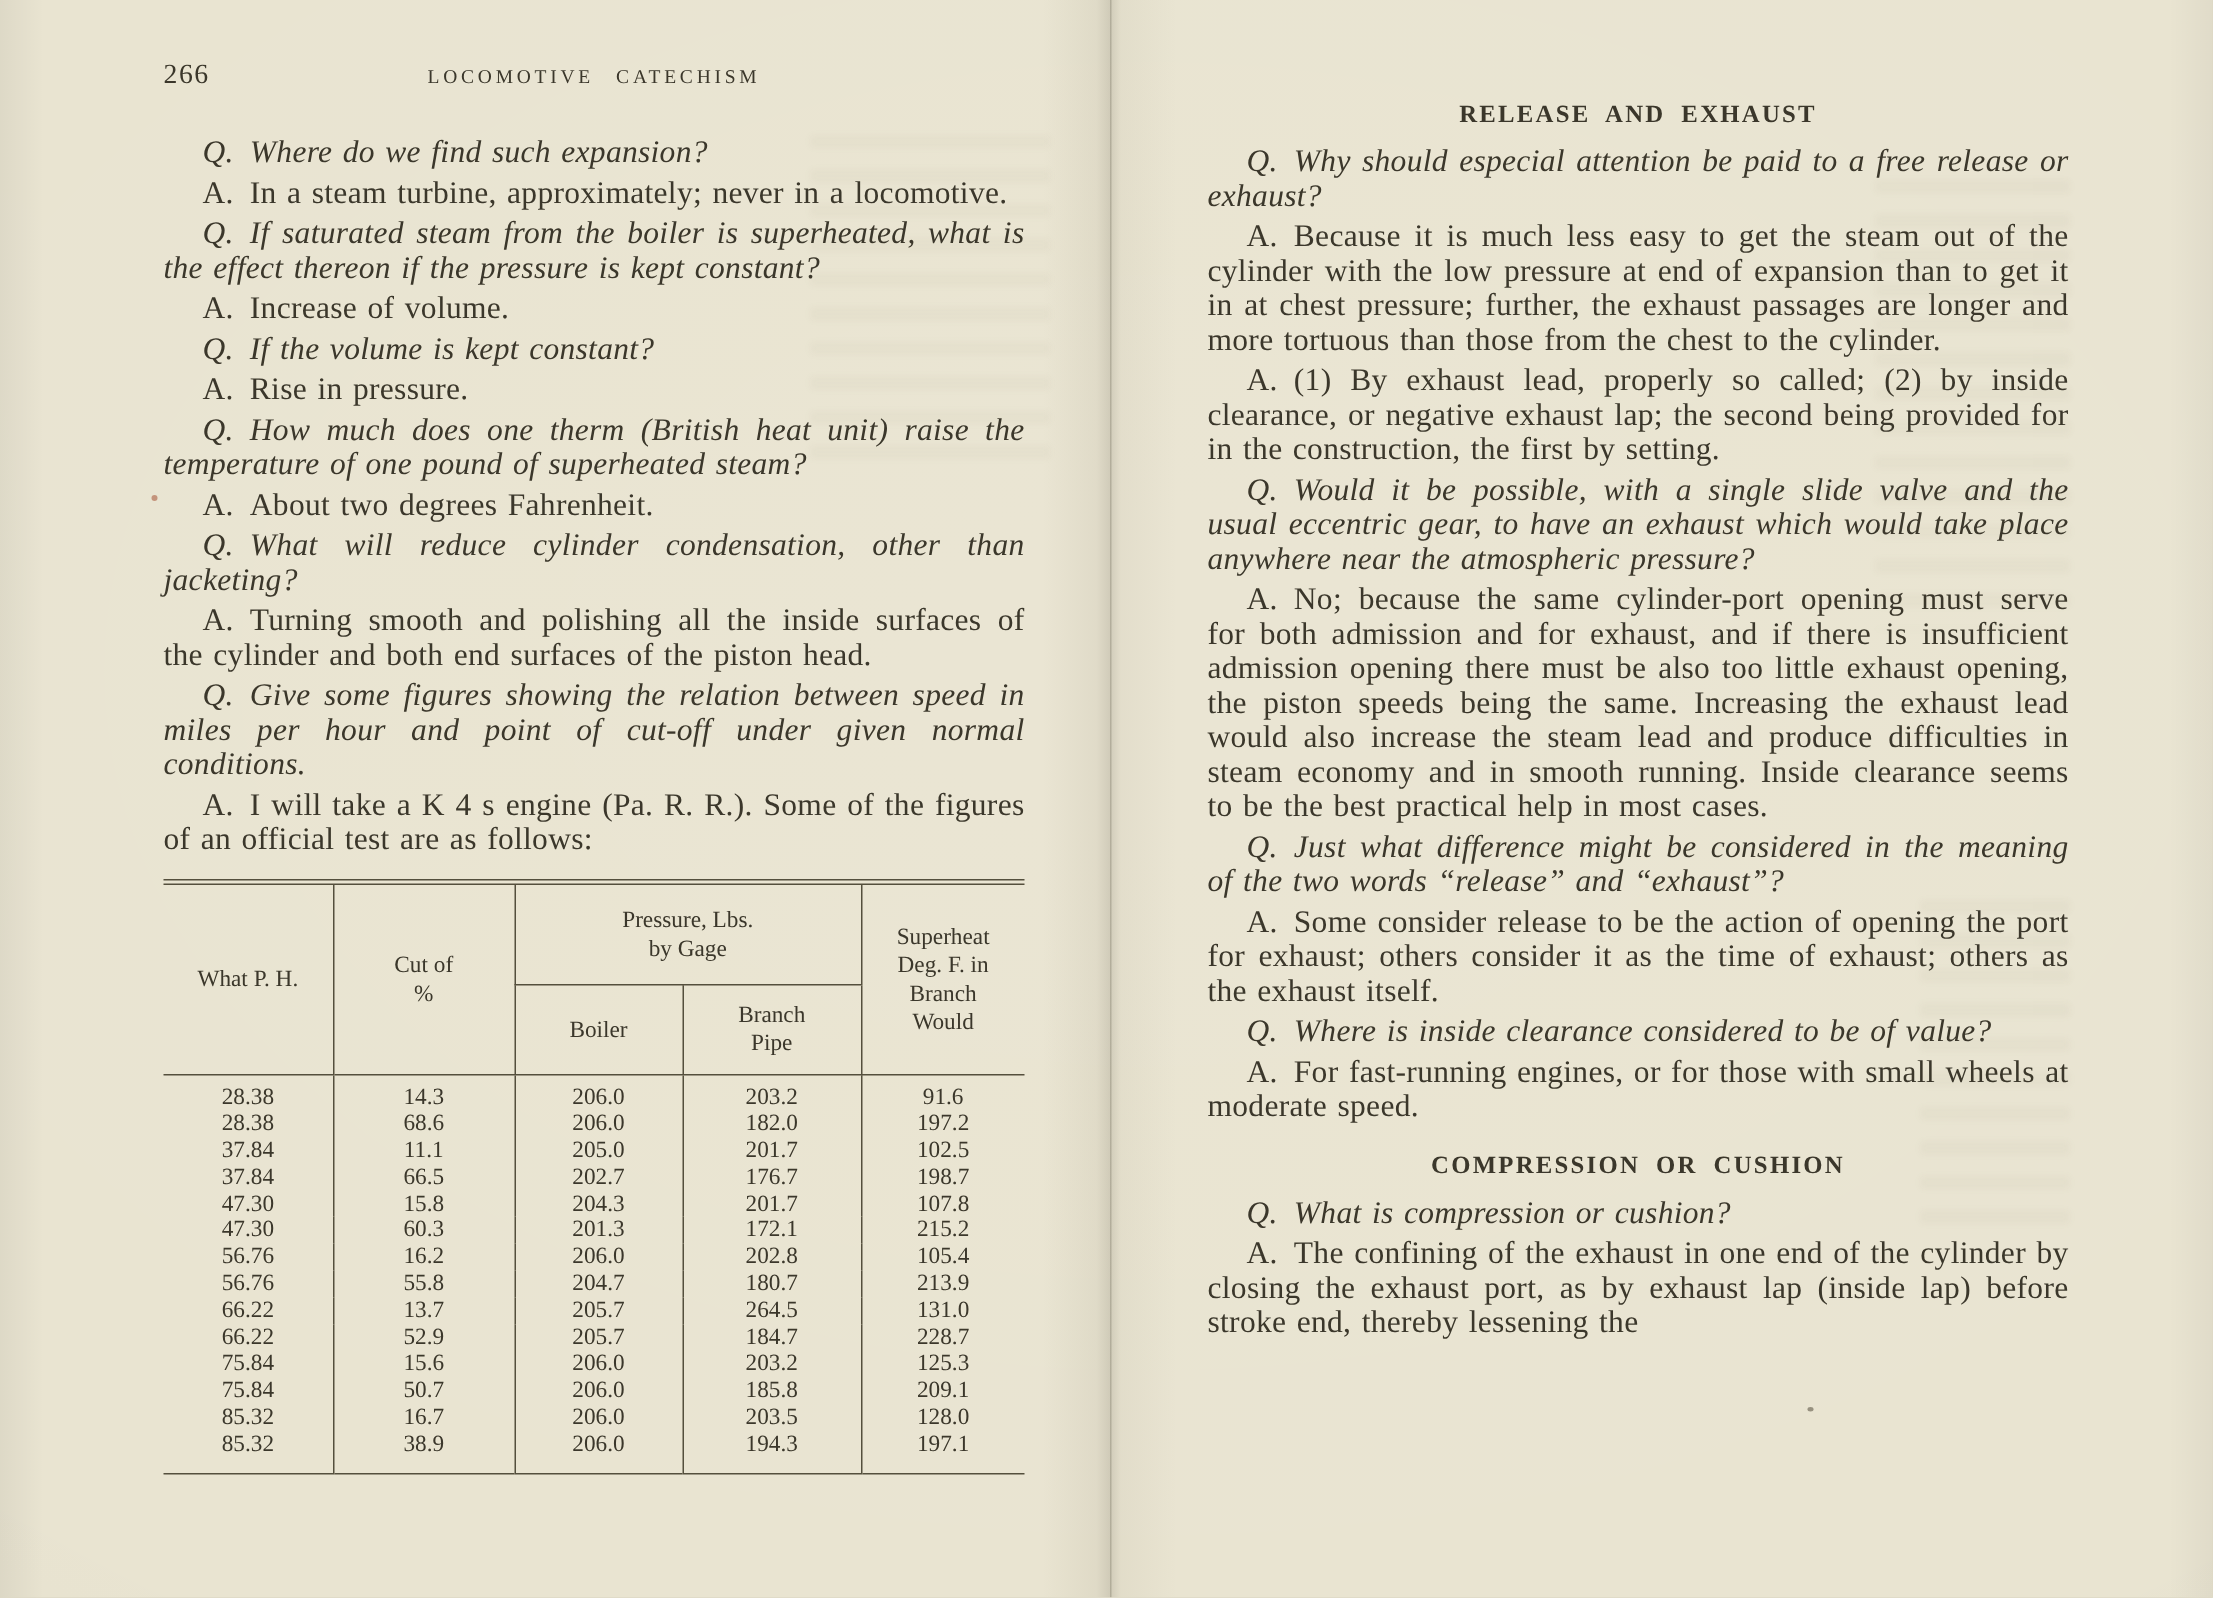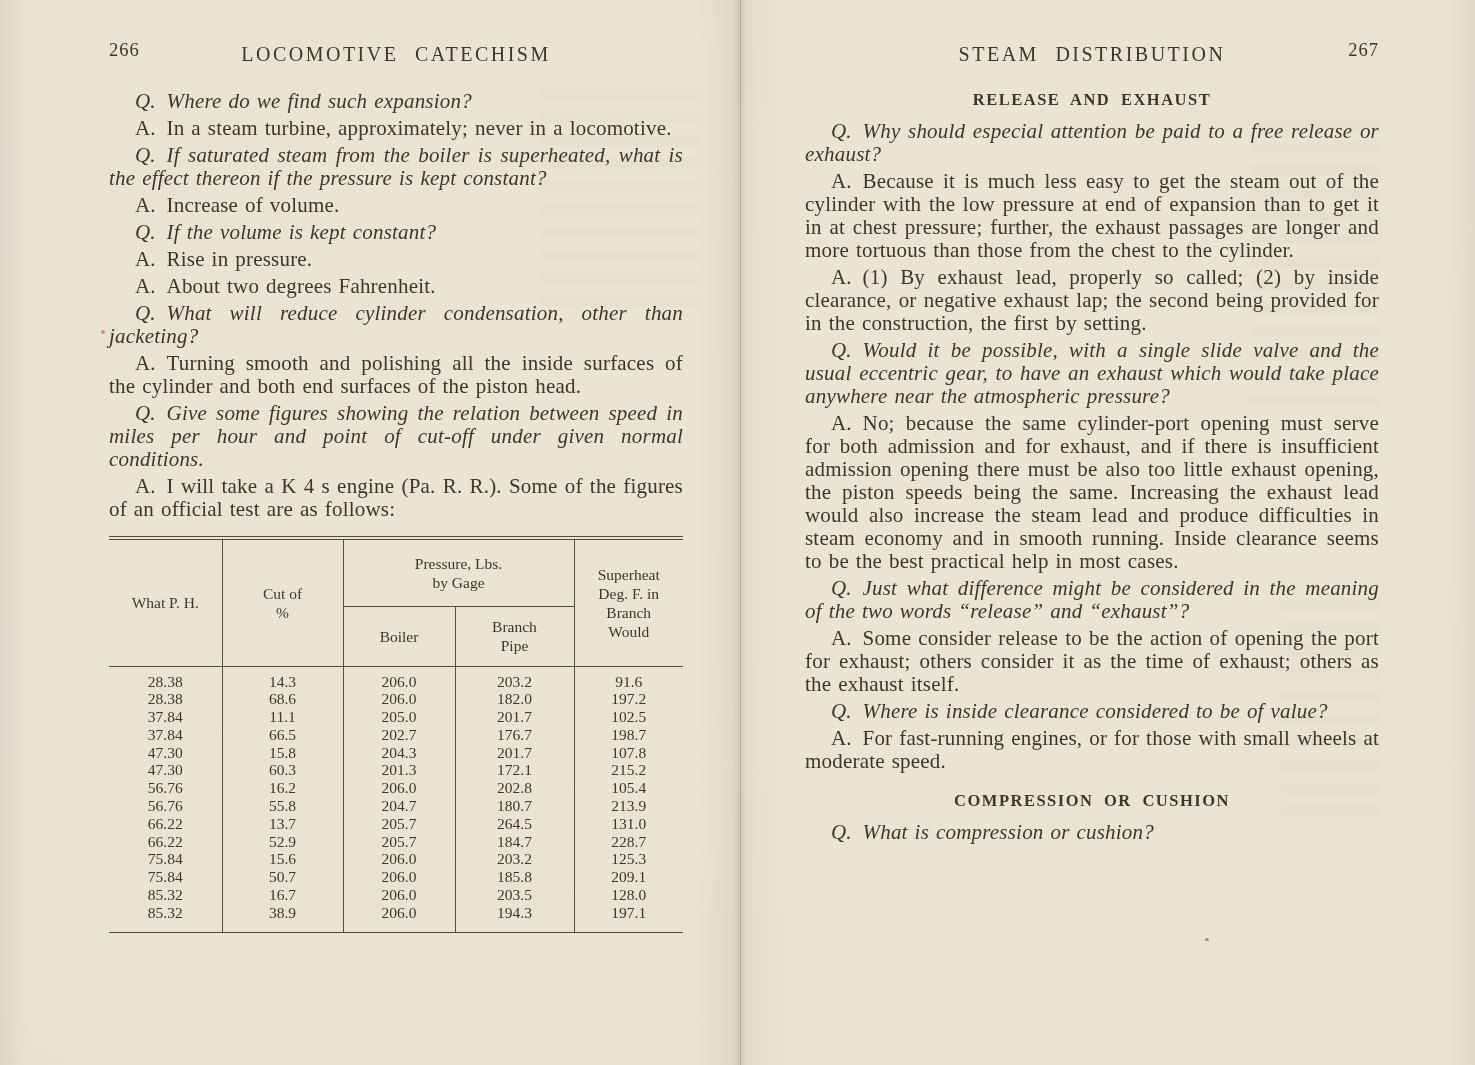--- a/index.html
+++ b/index.html
@@ -39,21 +39,21 @@
   .speck.red  { left: 101px;  top: 330px; width: 4px; height: 4px; background: rgba(165,82,52,0.55); }
   .speck.dark { left: 1205px; top: 938px; width: 4px; height: 3px; background: rgba(70,62,45,0.50); }
 
   .page { position: absolute; top: 40px; width: 574px; }
   .page.left  { left: 109px; }
   .page.right { left: 805px; }
 
   .pg-header { position: relative; height: 24px; }
   .running-header {
     position: absolute; left: 0; right: 0; top: 3px; text-align: center;
-    font-size: 20px; letter-spacing: 2.5px; word-spacing: 9px;
+    font-size: 13px; letter-spacing: 2.5px; word-spacing: 9px;
   }
   .pg-num { position: absolute; top: 0; font-size: 18.5px; letter-spacing: 1px; }
   .pg-num.num-left  { left: 0; }
   .pg-num.num-right { right: 0; }
 
   .page-body { margin-top: 26px; }
 
   .para {
     margin: 4px 0; text-align: justify; text-indent: 26px;
     font-size: 21px; line-height: 23px; letter-spacing: 0.2px; word-spacing: 1.5px;
@@ -114,20 +114,21 @@
       <span class="running-header">LOCOMOTIVE CATECHISM</span>
     </div>
 
     <div class="page-body" id="left-body">
         <p class="para q"><span class="qa-label">Q.</span> Where do we find such expansion?</p>
         <p class="para a"><span class="qa-label">A.</span> In a steam turbine, approximately; never in a locomotive.</p>
         <p class="para q"><span class="qa-label">Q.</span> If saturated steam from the boiler is superheated, what is the effect thereon if the pressure is kept constant?</p>
         <p class="para a"><span class="qa-label">A.</span> Increase of volume.</p>
         <p class="para q"><span class="qa-label">Q.</span> If the volume is kept constant?</p>
         <p class="para a"><span class="qa-label">A.</span> Rise in pressure.</p>
+        <p class="para q"><span class="qa-label">Q.</span> How much does one therm (British heat unit) raise the temperature of one pound of superheated steam?</p>
         <p class="para a"><span class="qa-label">A.</span> About two degrees Fahrenheit.</p>
         <p class="para q"><span class="qa-label">Q.</span> What will reduce cylinder condensation, other than jacketing?</p>
         <p class="para a"><span class="qa-label">A.</span> Turning smooth and polishing all the inside surfaces of the cylinder and both end surfaces of the piston head.</p>
         <p class="para q"><span class="qa-label">Q.</span> Give some figures showing the relation between speed in miles per hour and point of cut-off under given normal conditions.</p>
         <p class="para a"><span class="qa-label">A.</span> I will take a K 4 s engine (Pa. R. R.).  Some of the figures of an official test are as follows:</p>
       </div>
 
     <div class="table-block">
       <div class="double-rule"></div>
       <table class="data-table">
@@ -254,34 +255,31 @@
               <td class="bl">206.0</td>
               <td class="bl">194.3</td>
               <td class="bl">197.1</td>
             </tr>
           </tbody>
       </table>
     </div>
   </div>
 
   <div class="page right">
-    <div class="pg-header">
-      <span class="running-header">STEAM DISTRIBUTION</span>
-      <span class="pg-num num-right">267</span>
-    </div>
 
     <div class="page-body" id="right-body">
         <h3 class="section-heading">RELEASE AND EXHAUST</h3>
         <p class="para q"><span class="qa-label">Q.</span> Why should especial attention be paid to a free release or exhaust?</p>
         <p class="para a"><span class="qa-label">A.</span> Because it is much less easy to get the steam out of the cylinder with the low pressure at end of expansion than to get it in at chest pressure; further, the exhaust passages are longer and more tortuous than those from the chest to the cylinder.</p>
         <p class="para a"><span class="qa-label">A.</span> (1) By exhaust lead, properly so called; (2) by inside clearance, or negative exhaust lap; the second being provided for in the construction, the first by setting.</p>
         <p class="para q"><span class="qa-label">Q.</span> Would it be possible, with a single slide valve and the usual eccentric gear, to have an exhaust which would take place anywhere near the atmospheric pressure?</p>
         <p class="para a"><span class="qa-label">A.</span> No; because the same cylinder-port opening must serve for both admission and for exhaust, and if there is insufficient admission opening there must be also too little exhaust opening, the piston speeds being the same.  Increasing the exhaust lead would also increase the steam lead and produce difficulties in steam economy and in smooth running.  Inside clearance seems to be the best practical help in most cases.</p>
         <p class="para q"><span class="qa-label">Q.</span> Just what difference might be considered in the meaning of the two words “release” and “exhaust”?</p>
         <p class="para a"><span class="qa-label">A.</span> Some consider release to be the action of opening the port for exhaust; others consider it as the time of exhaust; others as the exhaust itself.</p>
         <p class="para q"><span class="qa-label">Q.</span> Where is inside clearance considered to be of value?</p>
         <p class="para a"><span class="qa-label">A.</span> For fast-running engines, or for those with small wheels at moderate speed.</p>
         <h3 class="section-heading">COMPRESSION OR CUSHION</h3>
         <p class="para q"><span class="qa-label">Q.</span> What is compression or cushion?</p>
+        <p class="para a"><span class="qa-label">A.</span> The confining of the exhaust in one end of the cylinder by closing the exhaust port, as by exhaust lap (inside lap) before stroke end, thereby lessening the</p>
       </div>
   </div>
 
 </div>
 
 </body></html>

